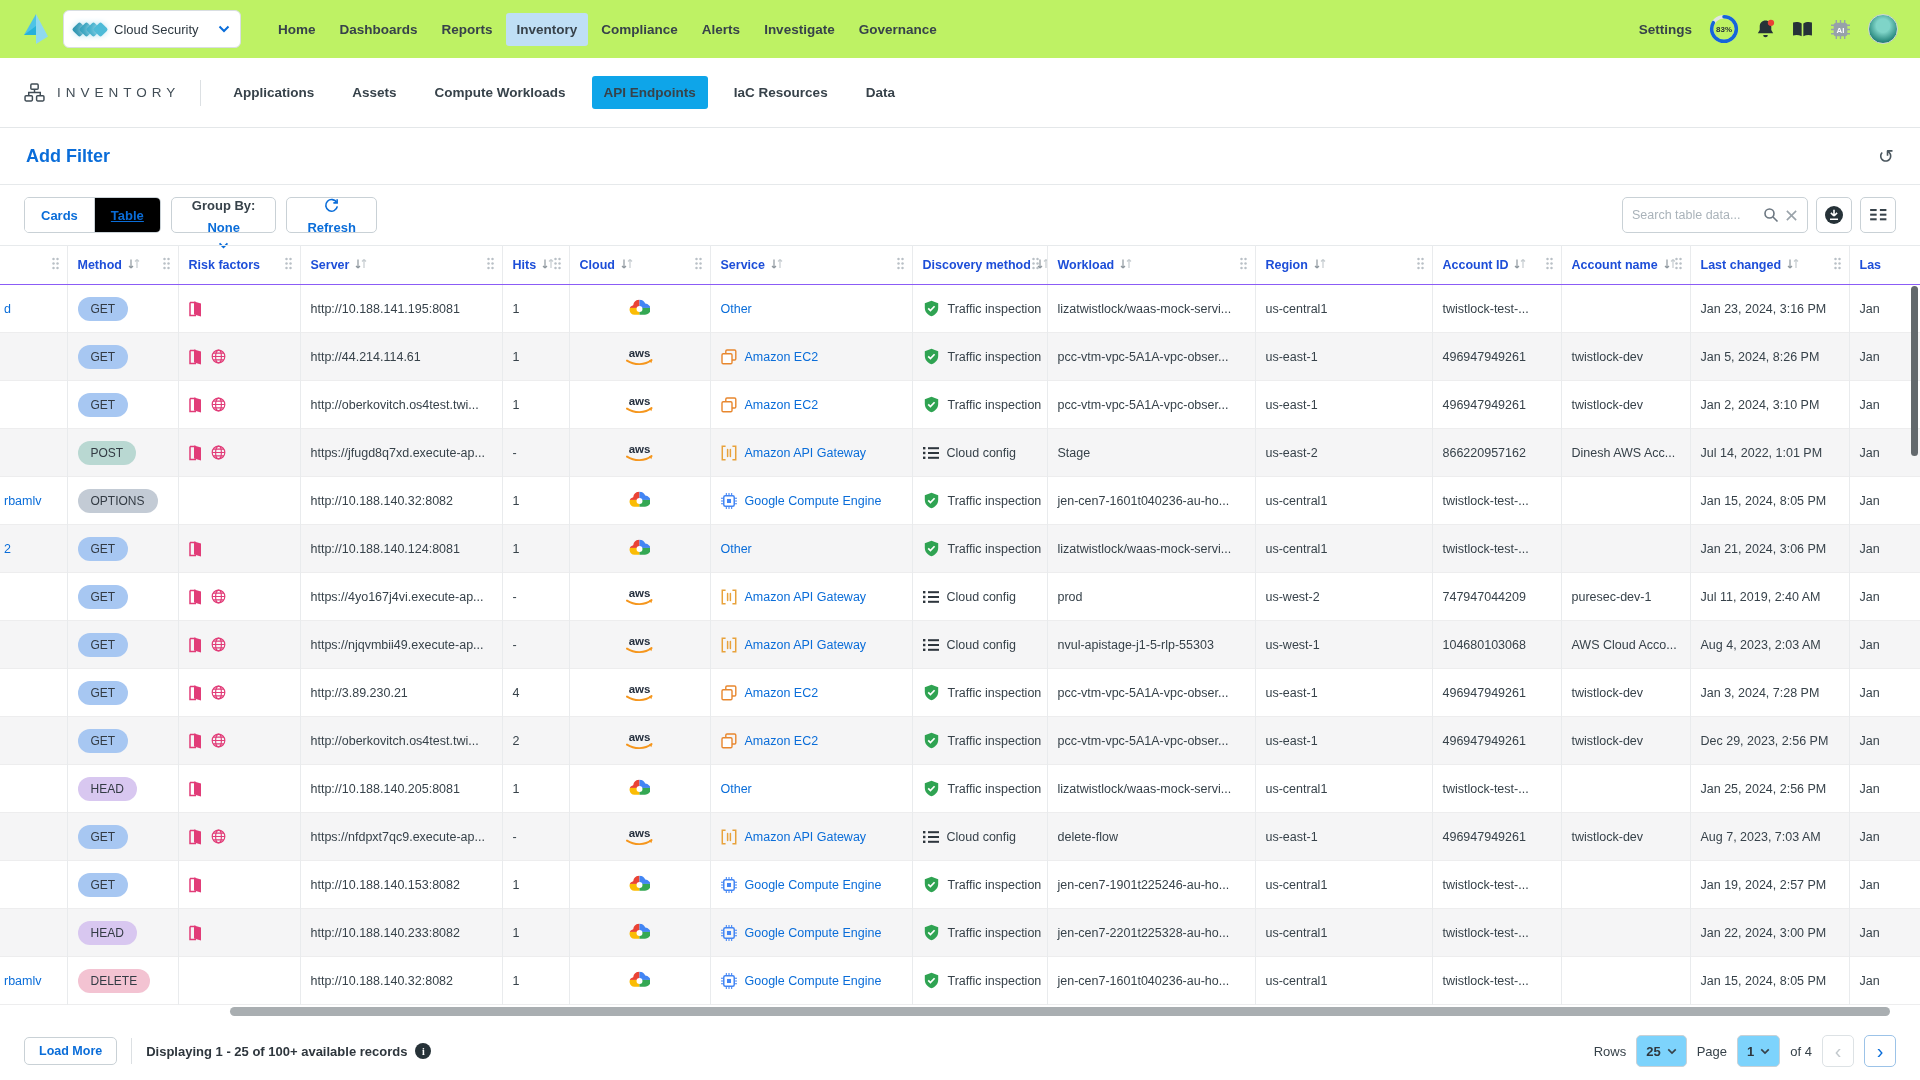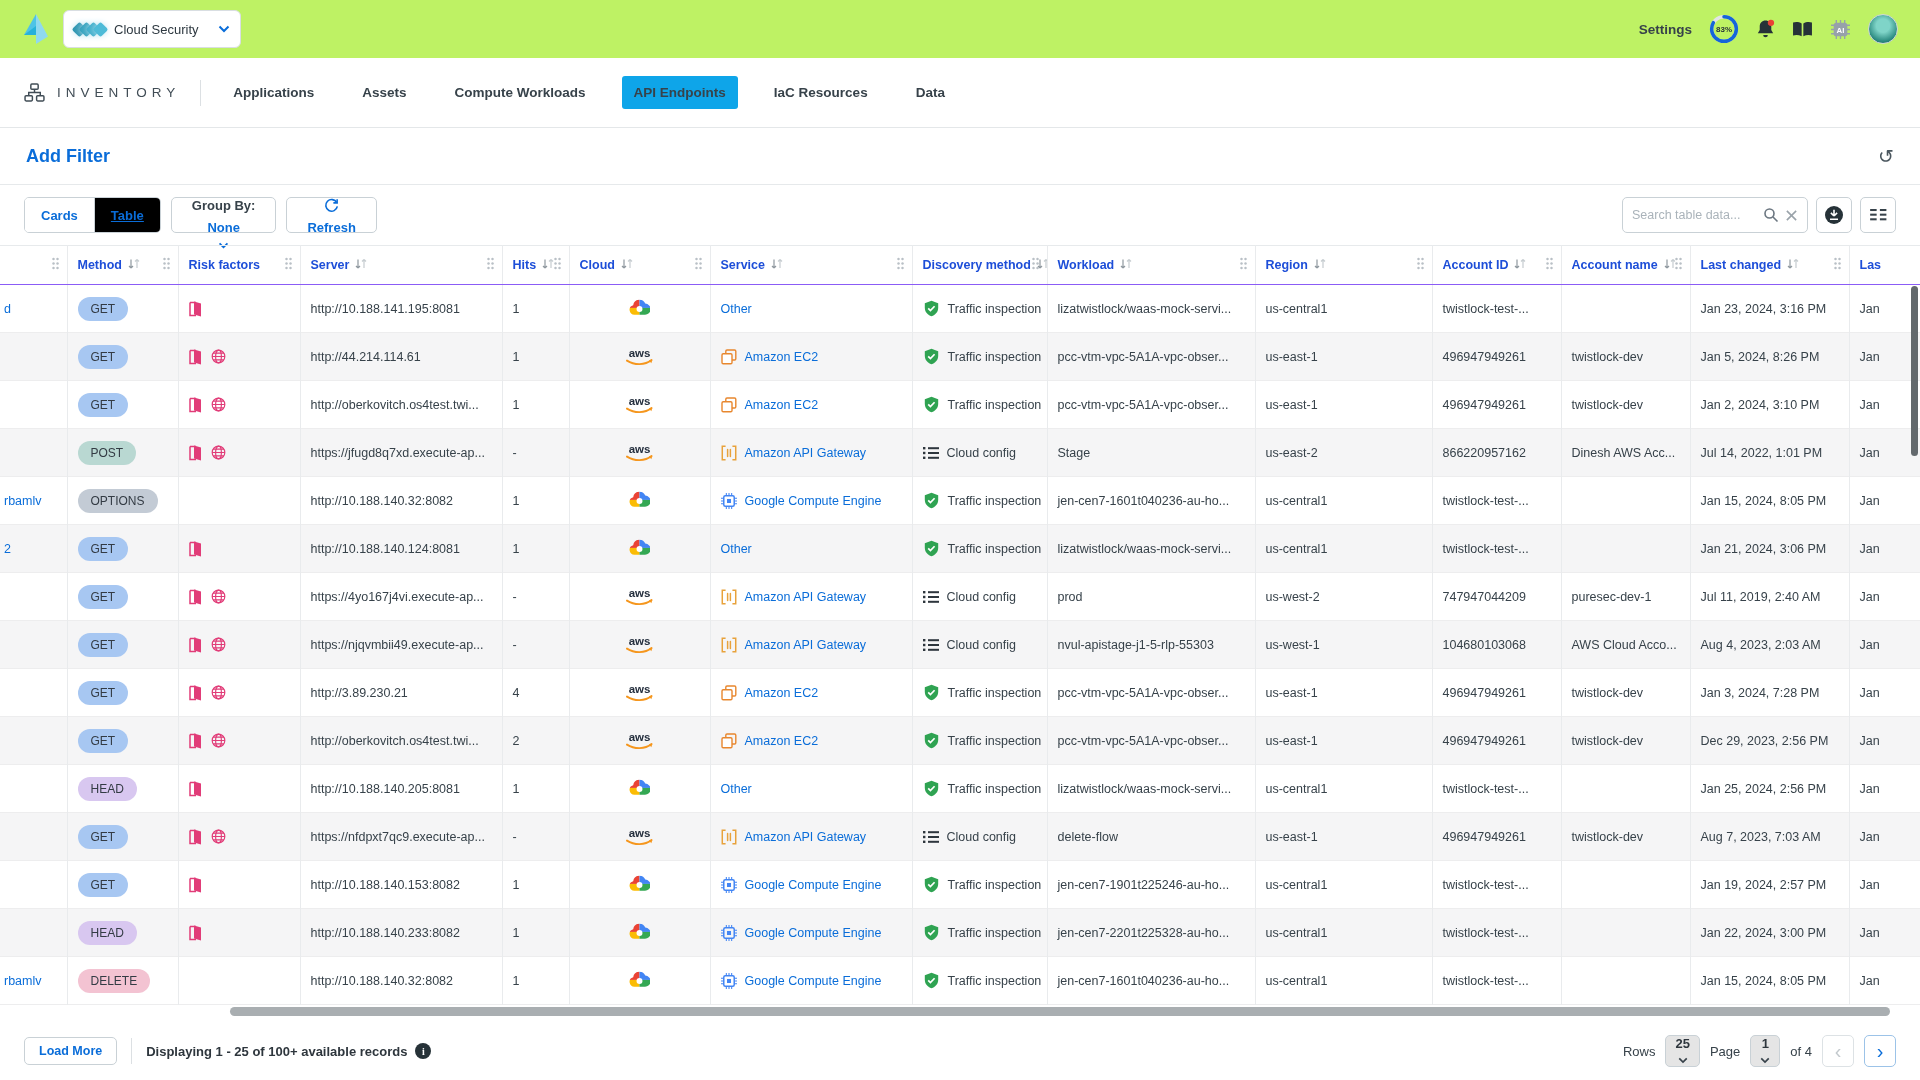--- a/index.html
+++ b/index.html
@@ -24,21 +24,21 @@
   .main-nav .nav-item { padding:9px 11px; font-size:13.5px; font-weight:bold; color:#37424a; border-radius:3px; cursor:pointer; white-space:nowrap; }
   .main-nav .nav-item.active { background:#bfdff5; }
   .topbar-right { margin-left:auto; display:flex; align-items:center; gap:17px; }
   .settings-lnk { font-size:13.5px; font-weight:bold; color:#37424a; cursor:pointer; }
   .avatar { width:30px; height:30px; border-radius:50%; background:radial-gradient(circle at 50% 38%, #7fd4c8 0 30%, #2b8a80 70%, #134c46 100%); border:1px solid #cfd6da; }
 
   
   .subbar { height:70px; background:#fff; border-bottom:1px solid #e4e7e9; display:flex; align-items:center; padding:0 24px; }
   .inv-title { font-size:13.5px; letter-spacing:5px; color:#414d56; margin-left:12px; }
   .vdiv { width:1px; height:26px; background:#dcе0e3; background:#dce0e3; margin:0 20px; }
-  .tabs { display:flex; align-items:center; gap:24px; }
+  .tabs { display:flex; align-items:center; gap:14px; }
   .tab { padding:9px 12px; font-size:13.5px; font-weight:bold; color:#37424a; border-radius:3px; cursor:pointer; white-space:nowrap; }
   .tab.active { background:#0ea5e9; }
 
   
   .filterbar { height:57px; display:flex; align-items:center; padding:0 26px; border-bottom:1px solid #e6e9eb; }
   .add-filter { color:#0a6dd9; font-weight:bold; font-size:18px; cursor:pointer; }
   .reset-ic { margin-left:auto; font-size:19px; color:#4a565e; cursor:pointer; line-height:1; }
 
   
   .toolbar { height:60px; display:flex; align-items:center; padding:0 24px; }
@@ -89,21 +89,21 @@
   
   .pagefooter { position:absolute; left:0; right:0; bottom:0; height:58px; display:flex; align-items:center; padding:0 24px; background:#fff; }
   .loadmore { height:28px; display:flex; align-items:center; padding:0 14px; border:1px solid #c9d1d6; border-radius:5px;
     color:#0a6dd9; font-weight:bold; font-size:12.5px; cursor:pointer; background:#fff; }
   .foot-div { width:1px; height:26px; background:#dce0e3; margin:0 14px; }
   .displaying { font-size:13px; color:#2e363d; font-weight:bold; }
   .info-ic { display:inline-flex; align-items:center; justify-content:center; width:16px; height:16px; border-radius:50%;
     background:#263238; color:#fff; font-size:10px; font-weight:bold; margin-left:8px; font-family:"Liberation Serif", serif; }
   .foot-right { margin-left:auto; display:flex; align-items:center; gap:10px; }
   .foot-label { font-size:13px; color:#37424a; }
-  .mini-select { display:flex; align-items:center; gap:6px; height:32px; border:1px solid #c9d1d6; border-radius:5px; padding:0 9px; cursor:pointer; background:#e5e5e5; font-size:13px; font-weight:bold; color:#2e363d;flex-direction:column; }
+  .mini-select { display:flex; align-items:center; gap:6px; height:32px; border:1px solid #c9d1d6; border-radius:5px; padding:0 9px; cursor:pointer; background:#7dd3fc; font-size:13px; font-weight:bold; color:#2e363d; }
   .pg-btn { width:32px; height:32px; border-radius:5px; display:flex; align-items:center; justify-content:center; font-size:20px; line-height:1; cursor:pointer; background:#fff; }
   .pg-prev { border:1px solid #dde2e5; color:#c3c9cd; }
   .pg-next { border:1px solid #9cc3e8; color:#0a6dd9; }
 </style>
 </head>
 <body>
 
 <header class="topbar">
   <span class="logo ic">
     <svg width="27" height="32" viewBox="0 0 27 32">
@@ -119,20 +119,30 @@
         <span class="dia"></span>
         <span class="dia"></span>
       </span>
     <span class="lbl">Cloud Security</span>
     <span class="ic">
         <svg width="12" height="8" viewBox="0 0 12 8" fill="none" stroke="#0a6dd9" stroke-width="2">
           <path d="M1.5 1.5 6 6l4.5-4.5"></path>
         </svg>
       </span>
   </div>
+  <nav class="main-nav">
+      <span class="nav-item">Home</span>
+      <span class="nav-item">Dashboards</span>
+      <span class="nav-item">Reports</span>
+      <span class="nav-item active">Inventory</span>
+      <span class="nav-item">Compliance</span>
+      <span class="nav-item">Alerts</span>
+      <span class="nav-item">Investigate</span>
+      <span class="nav-item">Governance</span>
+    </nav>
   <div class="topbar-right">
     <span class="settings-lnk">Settings</span>
     <span class="ic">
       <svg width="30" height="30" viewBox="0 0 34 34">
           <circle cx="17" cy="17" r="14" fill="none" stroke="#e1e5e7" stroke-width="4"></circle>
           <circle cx="17" cy="17" r="14" fill="none" stroke="#1565d8" stroke-width="4" stroke-dasharray="73 88" stroke-linecap="round" transform="rotate(-90 17 17)"></circle>
           <text x="17" y="20.5" text-anchor="middle" font-size="9" font-weight="bold" fill="#263238">83%</text>
         </svg>
     </span>
     <span class="ic">

